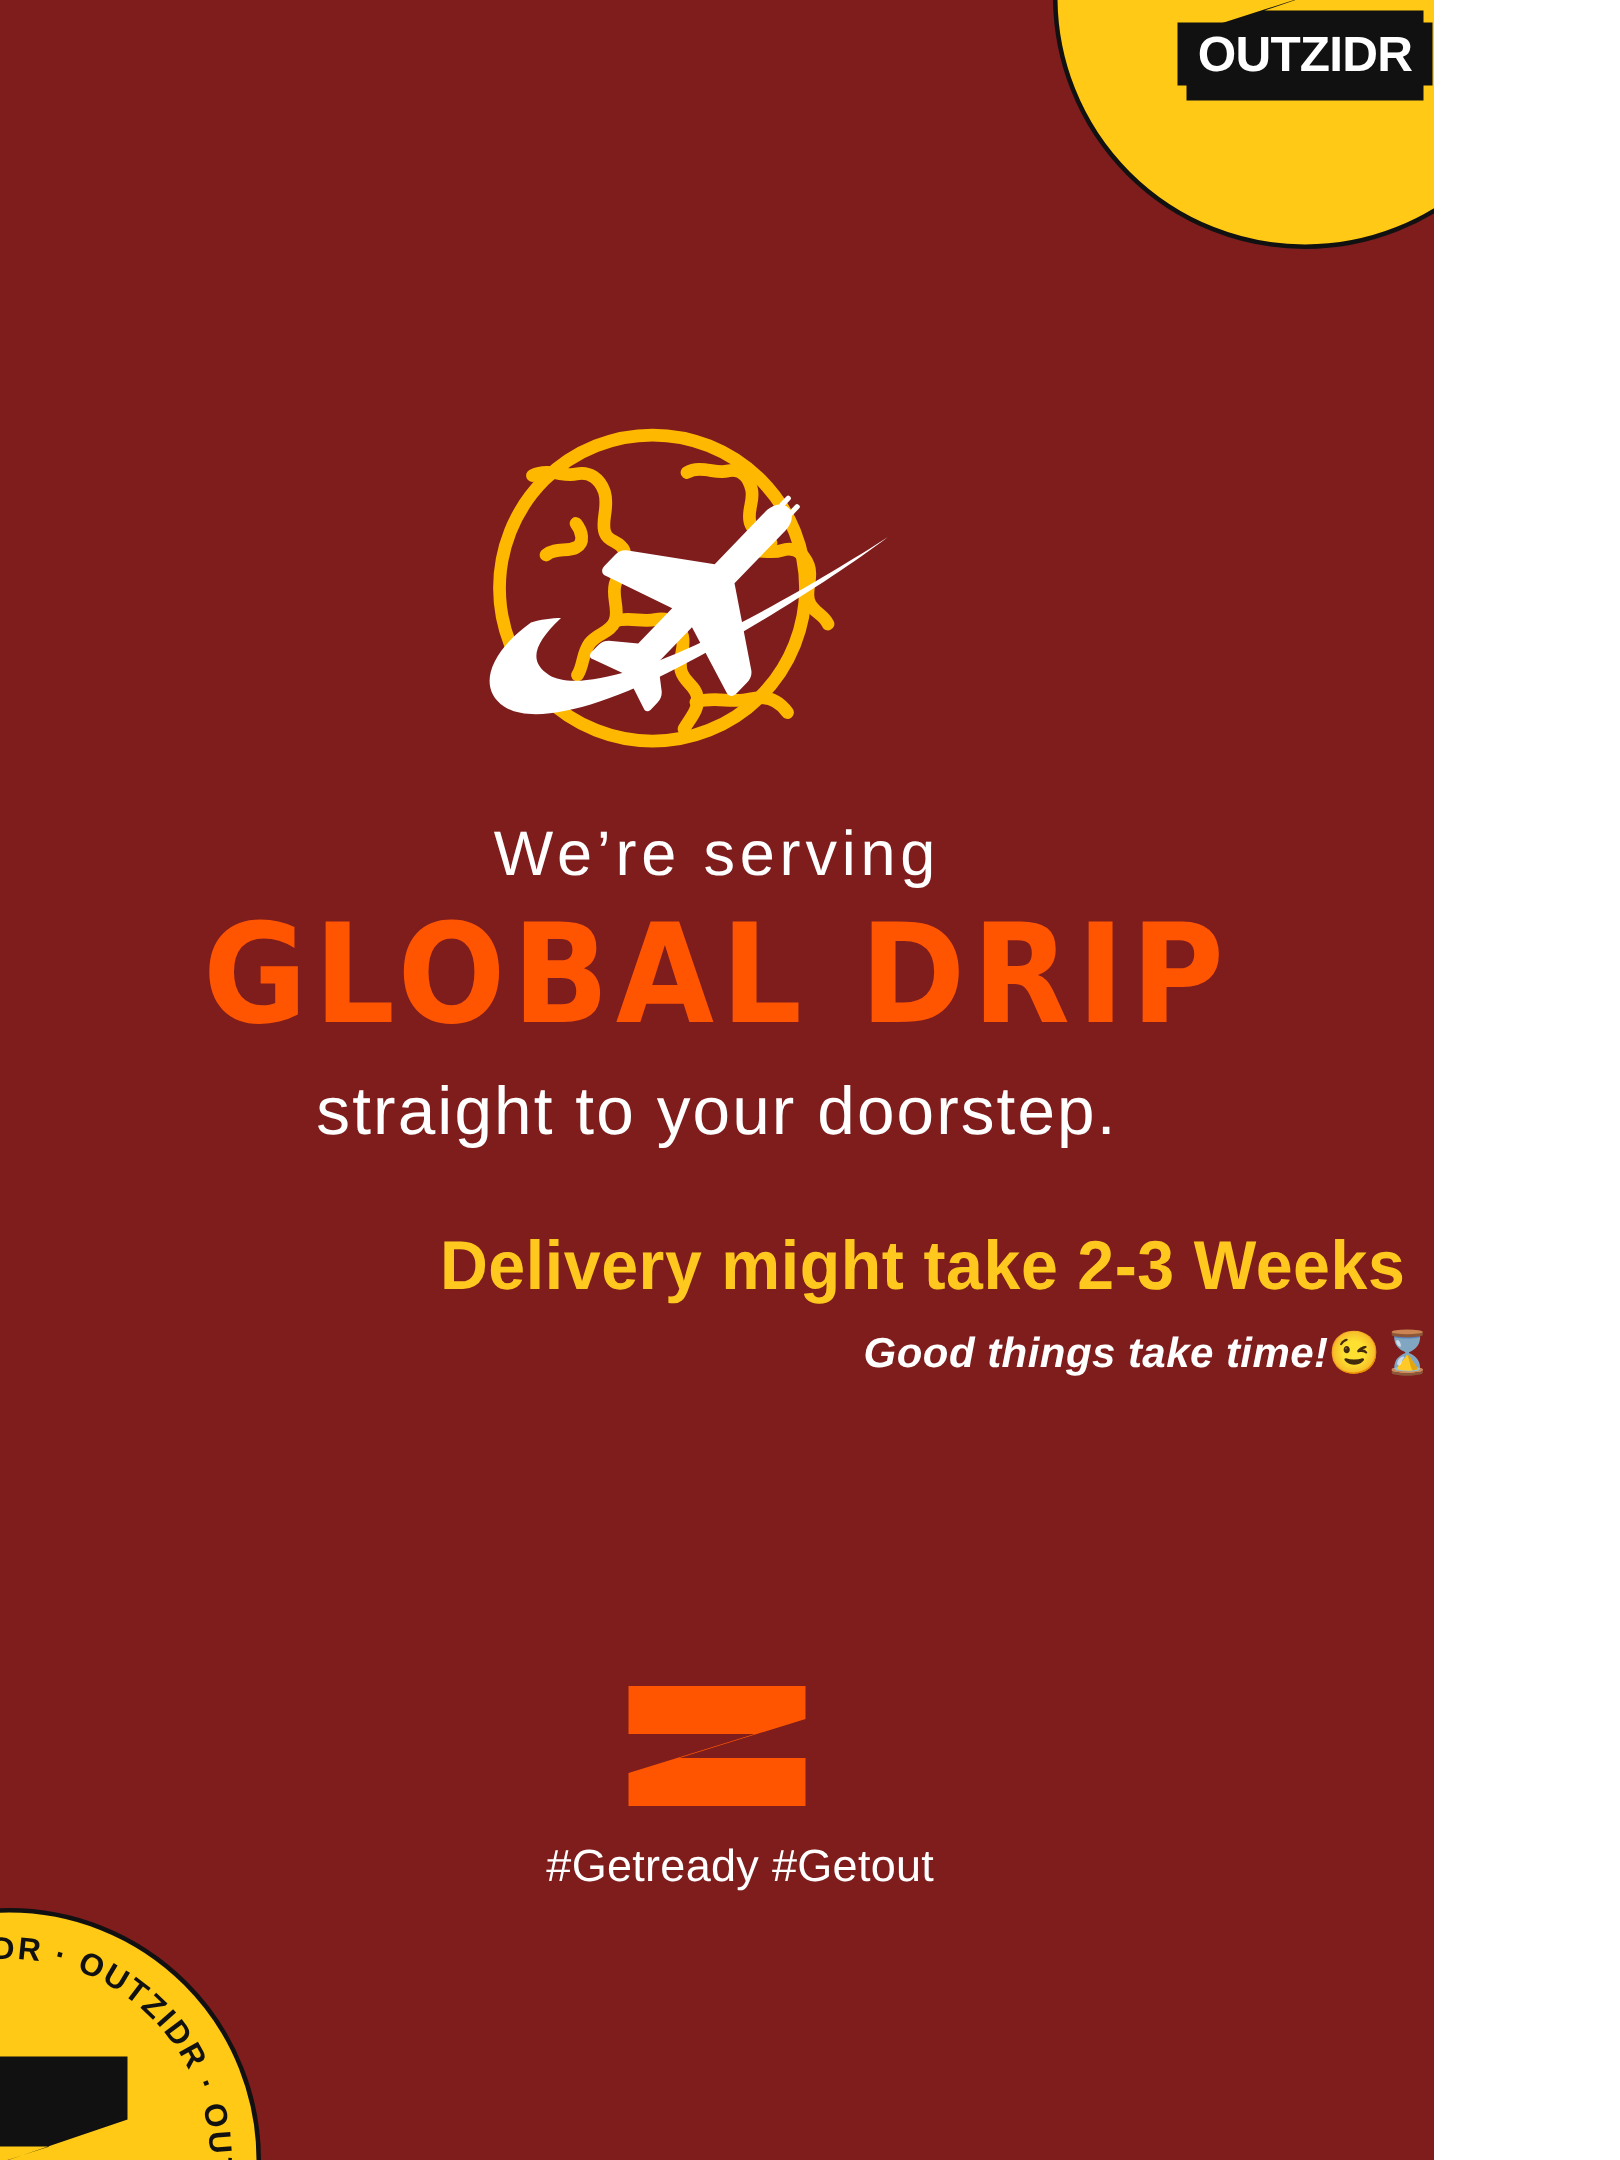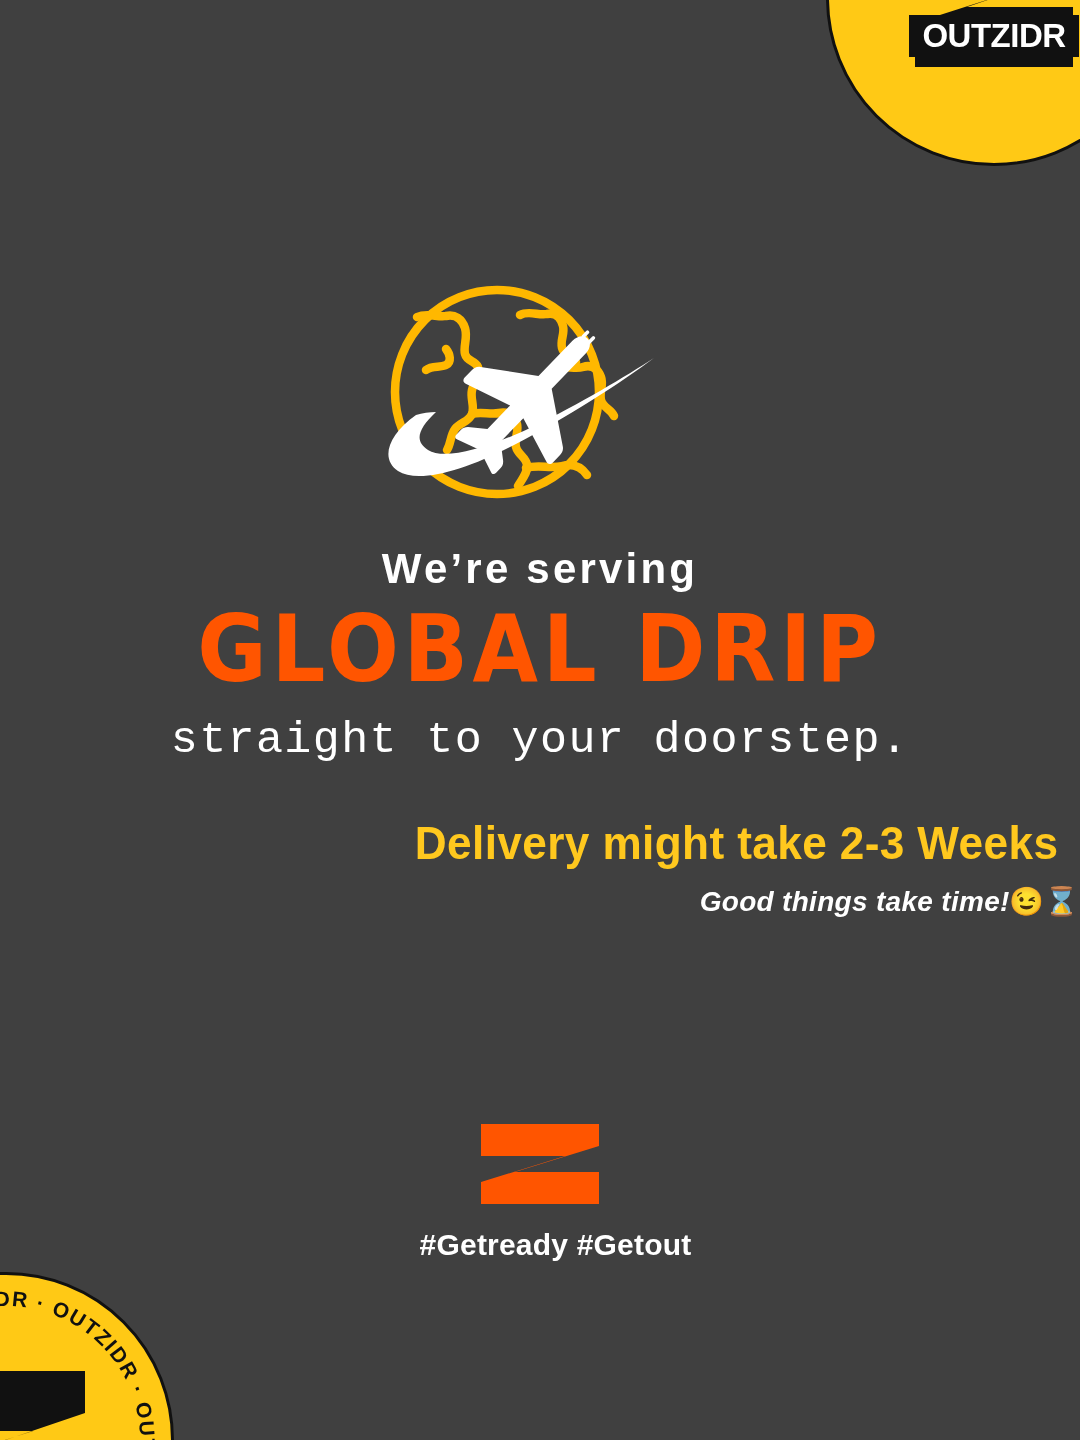--- a/index.html
+++ b/index.html
@@ -8,23 +8,23 @@
   }
   body {
     width: 1080px;
     height: 1440px;
     overflow: hidden;
     font-family: "Liberation Sans", sans-serif;
   }
 
   .poster {
     position: relative;
-    width: 1080px;
+    width: 956px;
     height: 1440px;
-    background: #404040;
+    background: #7f1d1d;
     overflow: hidden;
   }
 
   
   .seal {
     position: absolute;
     width: 330px;
     height: 330px;
     border-radius: 50%;
     background: #FFC915;
@@ -89,21 +89,21 @@
   .copy {
     position: absolute;
     left: 0;
     right: 0;
     top: 548px;
     text-align: center;
   }
   .line-serving {
     color: #ffffff;
     font-size: 42px;
-    font-weight: 700;
+    font-weight: 400;
     letter-spacing: 3.2px;
     line-height: 1.0;
     margin: 0;
   }
   .line-global {
     color: #FF5500;
     font-family: "DejaVu Sans", sans-serif;
     font-size: 92px;
     font-weight: 700;
     line-height: 1.0;
@@ -111,21 +111,20 @@
     margin: 14px 0 0 0;
     transform: scaleX(0.92);
   }
   .line-doorstep {
     color: #ffffff;
     font-size: 45px;
     font-weight: 400;
     letter-spacing: 1.4px;
     line-height: 1.0;
     margin: 22px 0 0 0;
-    font-family: Liberation Mono, monospace;
   }
 
   .delivery-block {
     position: absolute;
     left: 0;
     right: 0;
     top: 820px;
     text-align: right;
   }
   .line-delivery {
@@ -164,21 +163,21 @@
     width: 122px;
     height: 84px;
     margin: 0 auto;
     display: block;
   }
   .brand-z svg { width: 100%; height: 100%; display: block; }
   .brand-z .zmark { fill: #FF5500; }
   .tagline {
     color: #ffffff;
     font-size: 30px;
-    font-weight: 700;
+    font-weight: 400;
     letter-spacing: 0.2px;
     line-height: 1.0;
     margin: 24px 0 0 0;
     padding-left: 31px;
   }
 </style>
 </head>
 <body>
 
 <div class="poster">

